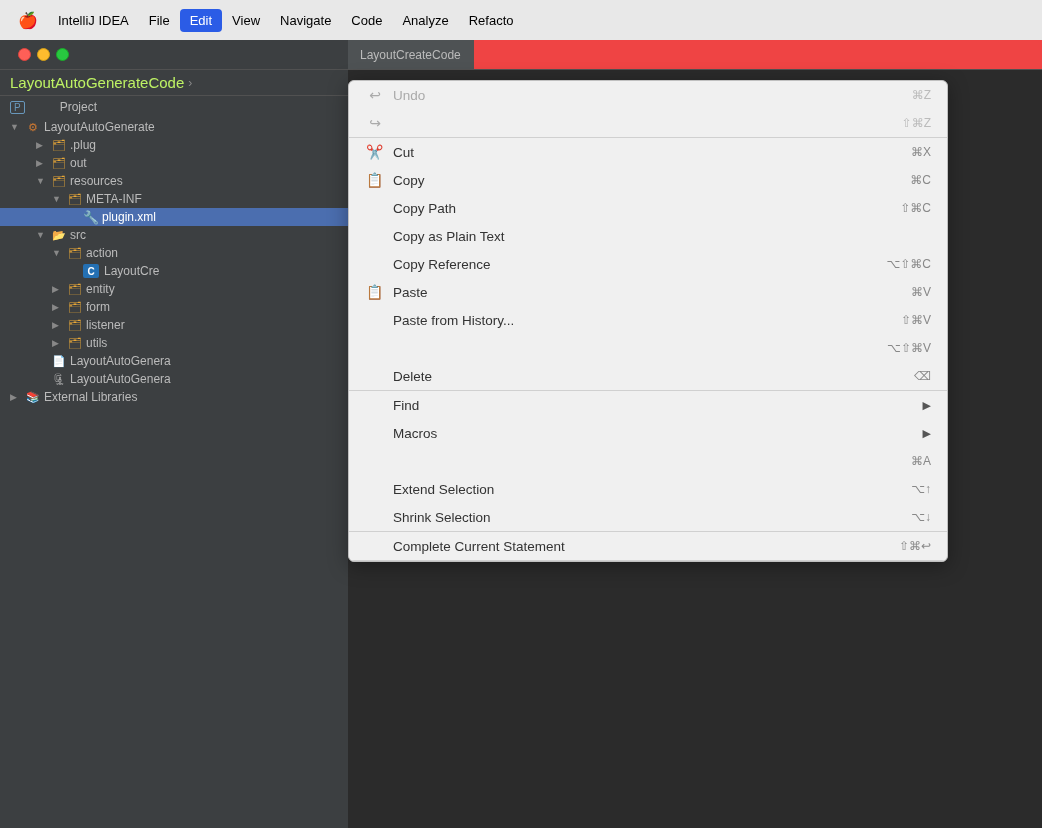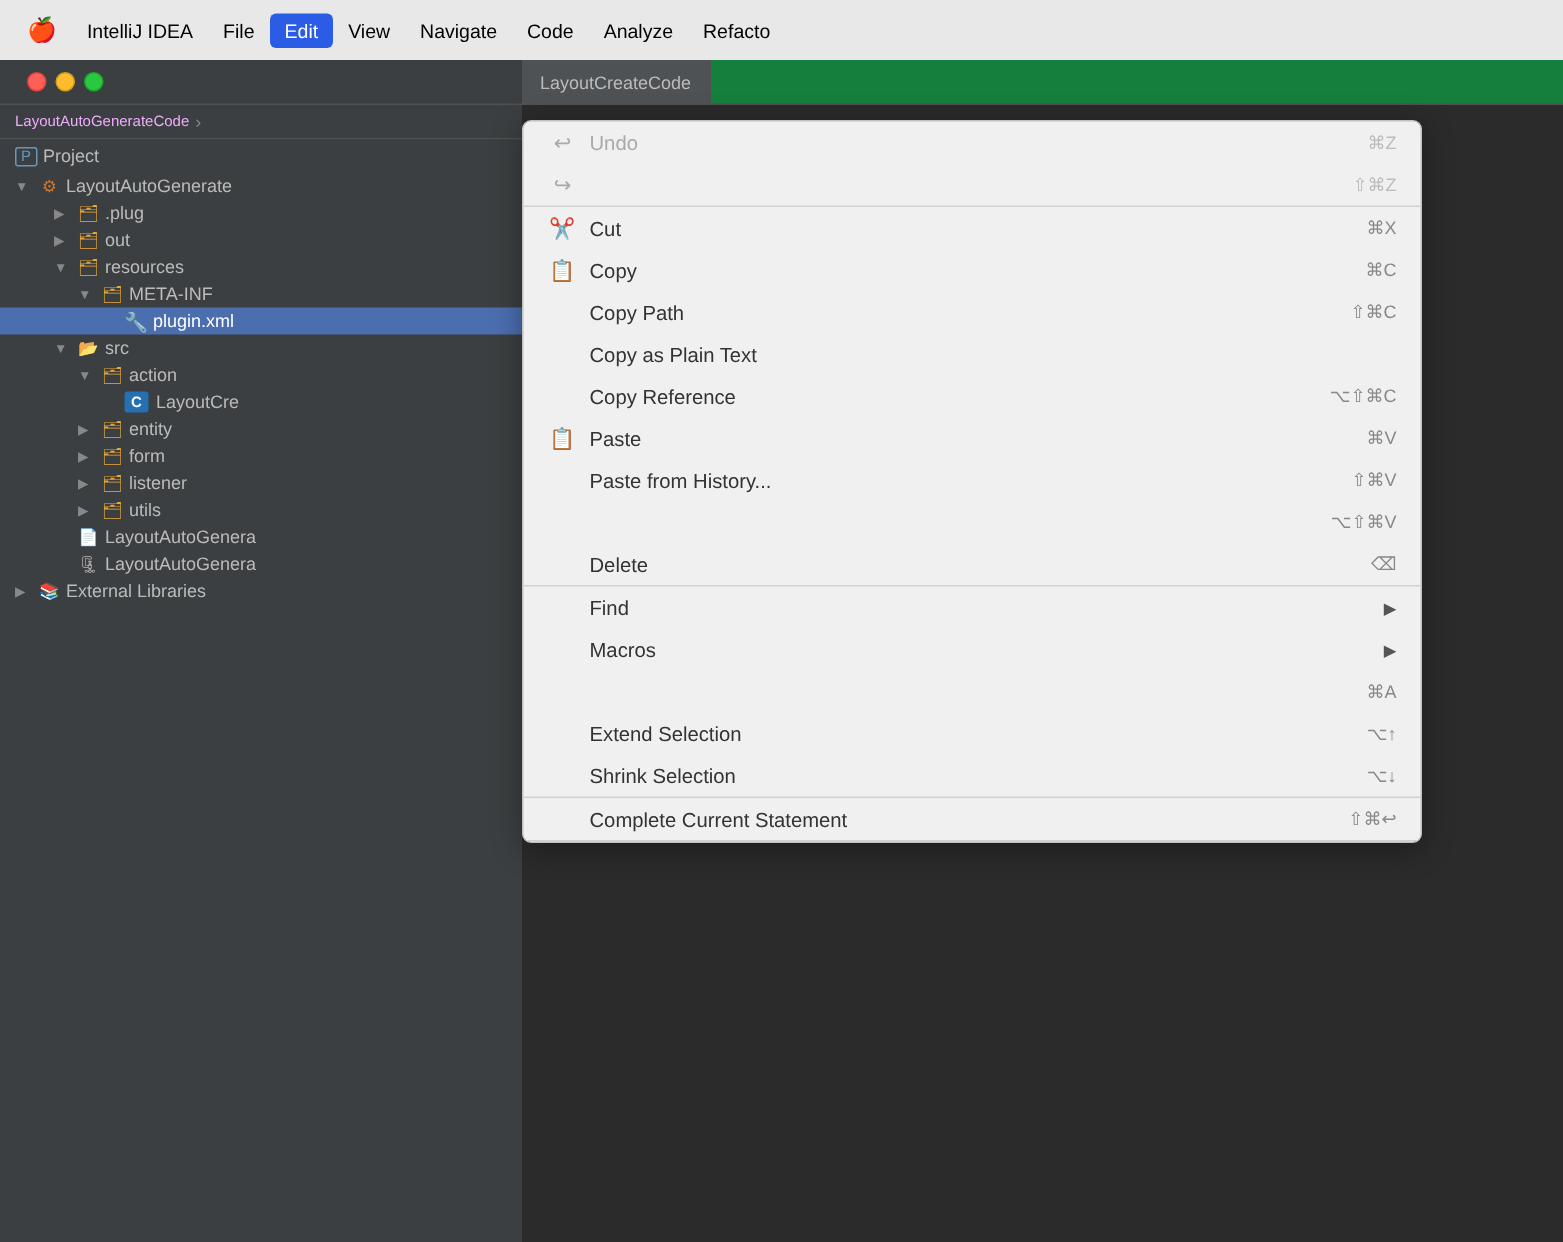--- a/index.html
+++ b/index.html
@@ -116,21 +116,21 @@
     .indent-4 { padding-left: 68px; }
 
     
     .editor-area {
       flex: 1;
       background: #2b2b2b;
       overflow: hidden;
       position: relative;
     }
     .editor-tab-bar {
-      background: #15803d;
+      background: #ef4444;
       height: 30px;
       display: flex;
       align-items: center;
       border-bottom: 1px solid #515151;
     }
     .editor-tab {
       padding: 0 12px;
       height: 100%;
       display: flex;
       align-items: center;
@@ -226,27 +226,27 @@
 
     <div style="display:flex; align-items:center; padding: 8px 10px; background:#3c3f41; border-bottom:1px solid #515151; gap:8px;">
       <div class="traffic-lights">
         <div class="traffic-light tl-red"></div>
         <div class="traffic-light tl-yellow"></div>
         <div class="traffic-light tl-green"></div>
       </div>
     </div>
 
     <div style="display:flex; align-items:center; padding: 4px 10px; background:#3c3f41; border-bottom:1px solid #515151; gap:4px;">
-      <span style="color:#f0abfc; font-size:10px;">LayoutAutoGenerateCode</span>
+      <span style="color:#bef264; font-size:15px;">LayoutAutoGenerateCode</span>
       <span style="color:#888; font-size:12px;">›</span>
     </div>
 
     <div class="project-header">
       <span style="font-size:10px; color:#6897bb; border:1px solid #6897bb; padding: 0 3px; border-radius:2px;">P</span>
-      <span style="color:#bbbbbb; font-size:12px; font-weight:500;">Project</span>
+      <span style="color:#bbbbbb; font-size:12px; font-weight:500;margin-left:31px;">Project</span>
     </div>
 
     <div class="tree-item" style="padding-left:10px;">
       <span class="tree-arrow">▼</span>
       <span class="tree-icon" style="color:#cc7832;">⚙</span>
       <span>LayoutAutoGenerate</span>
     </div>
 
     <div class="tree-item indent-2">
       <span class="tree-arrow">▶</span>

